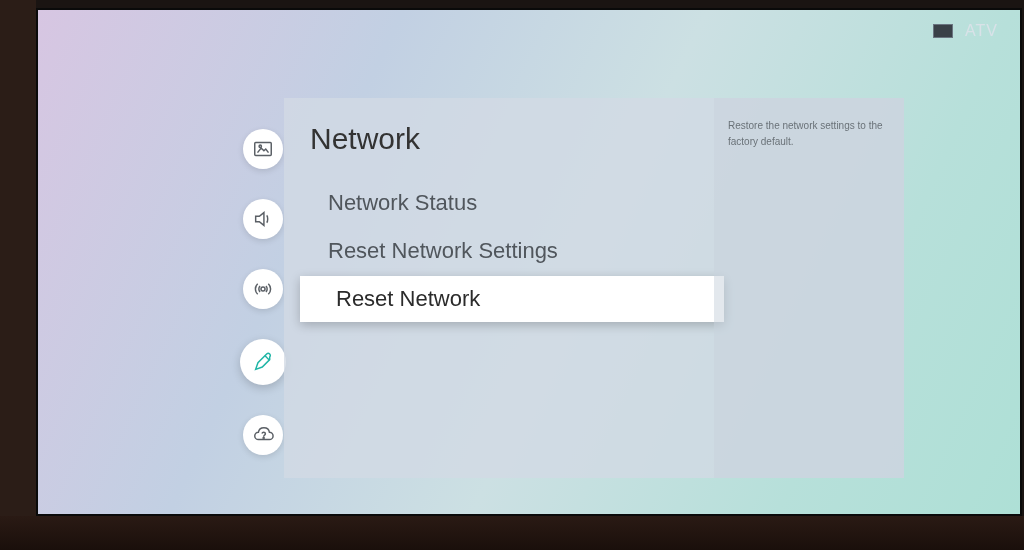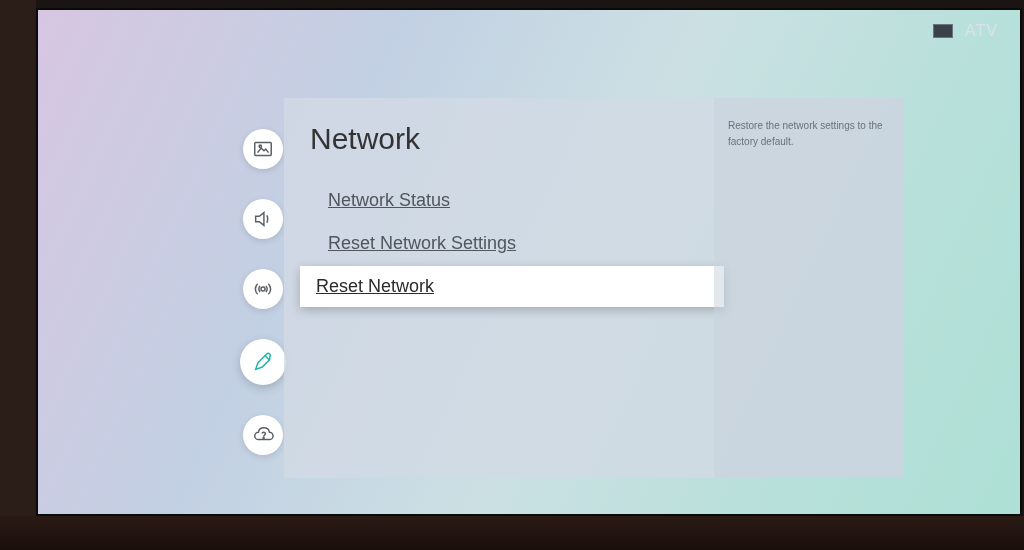--- a/index.html
+++ b/index.html
@@ -46,35 +46,34 @@
   }
   .panel-title {
     font-size: 30px;
     font-weight: 400;
     color: #333;
     margin-bottom: 24px;
     padding-left: 4px;
   }
   .menu-list { list-style: none; }
   .menu-item {
-    font-size: 18px;
+    font-size: 22px;
     color: #50565c;
     padding: 10px 14px 10px 22px;
     margin: 2px 0;
     cursor: pointer;
-    text-decoration: underline;
   }
   .menu-item.selected {
     background: #fff;
     color: #2b2b2b;
     box-shadow: 0 3px 10px rgba(0,0,0,0.22);
     font-weight: 500;
     margin-left: -6px;
     margin-right: -10px;
-    padding-left: 16px;
+    padding-left: 36px;
   }
   .panel-help {
     width: 190px;
     padding: 20px 16px 0 14px;
     font-size: 10px;
     line-height: 1.55;
     color: #6a7278;
     background: rgba(200,210,220,0.5);
   }
   .icon-rail {

